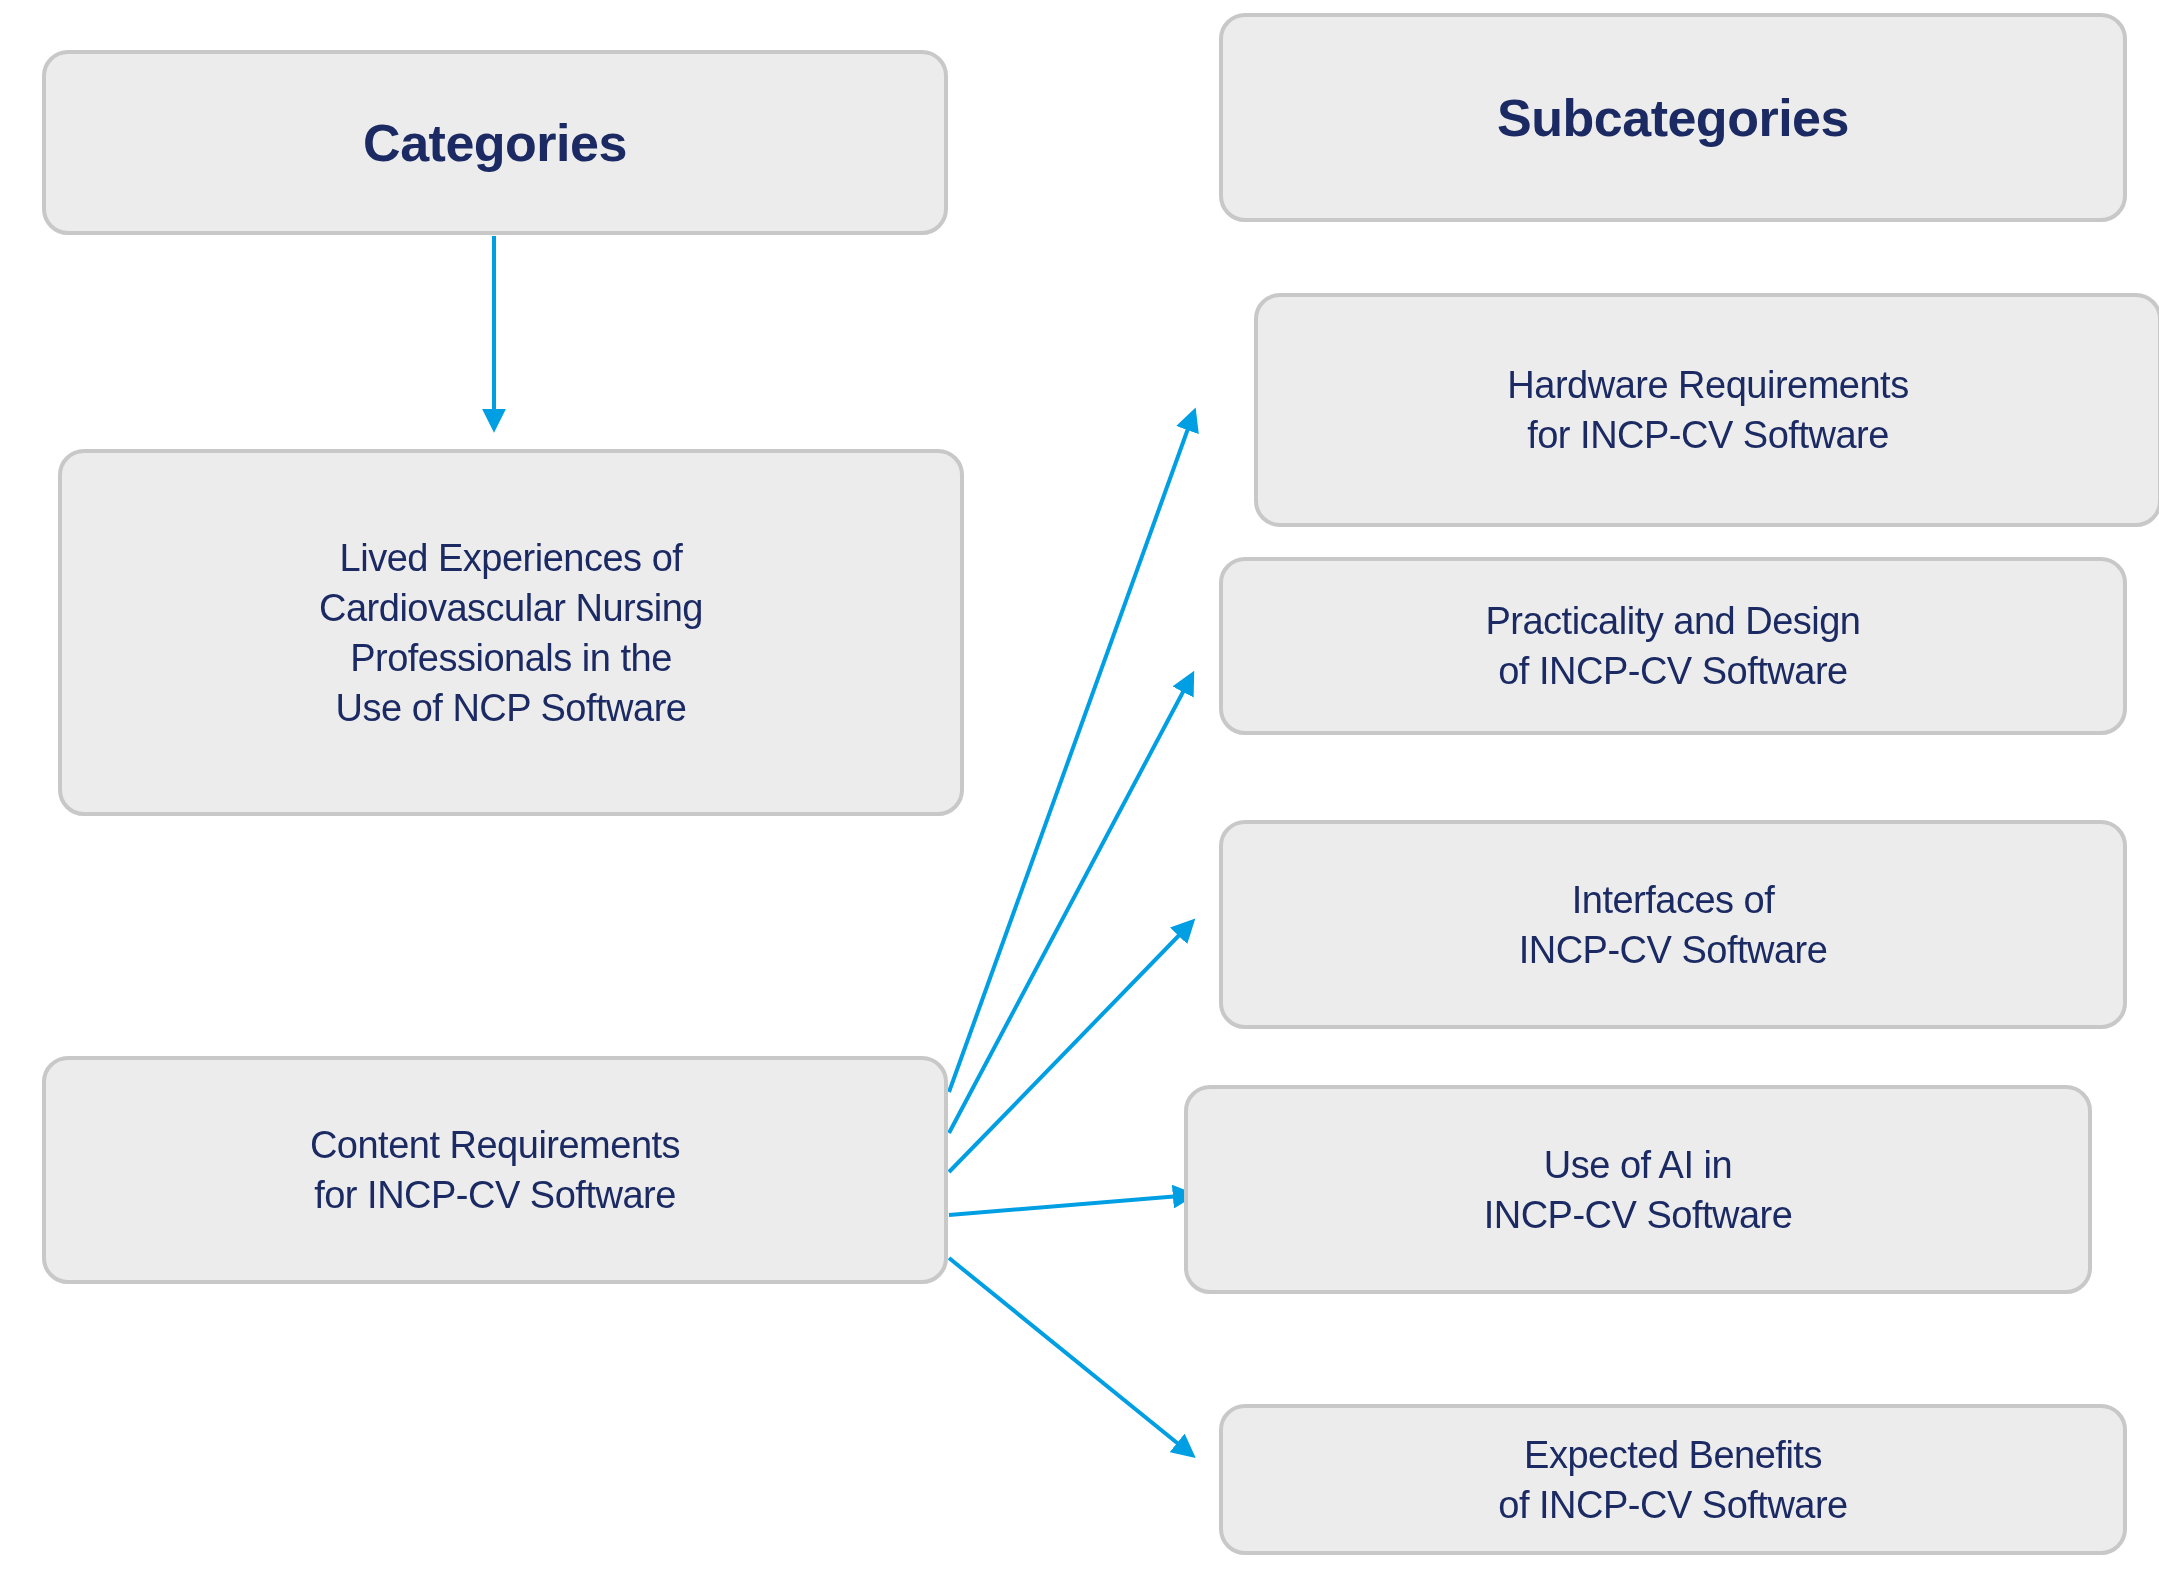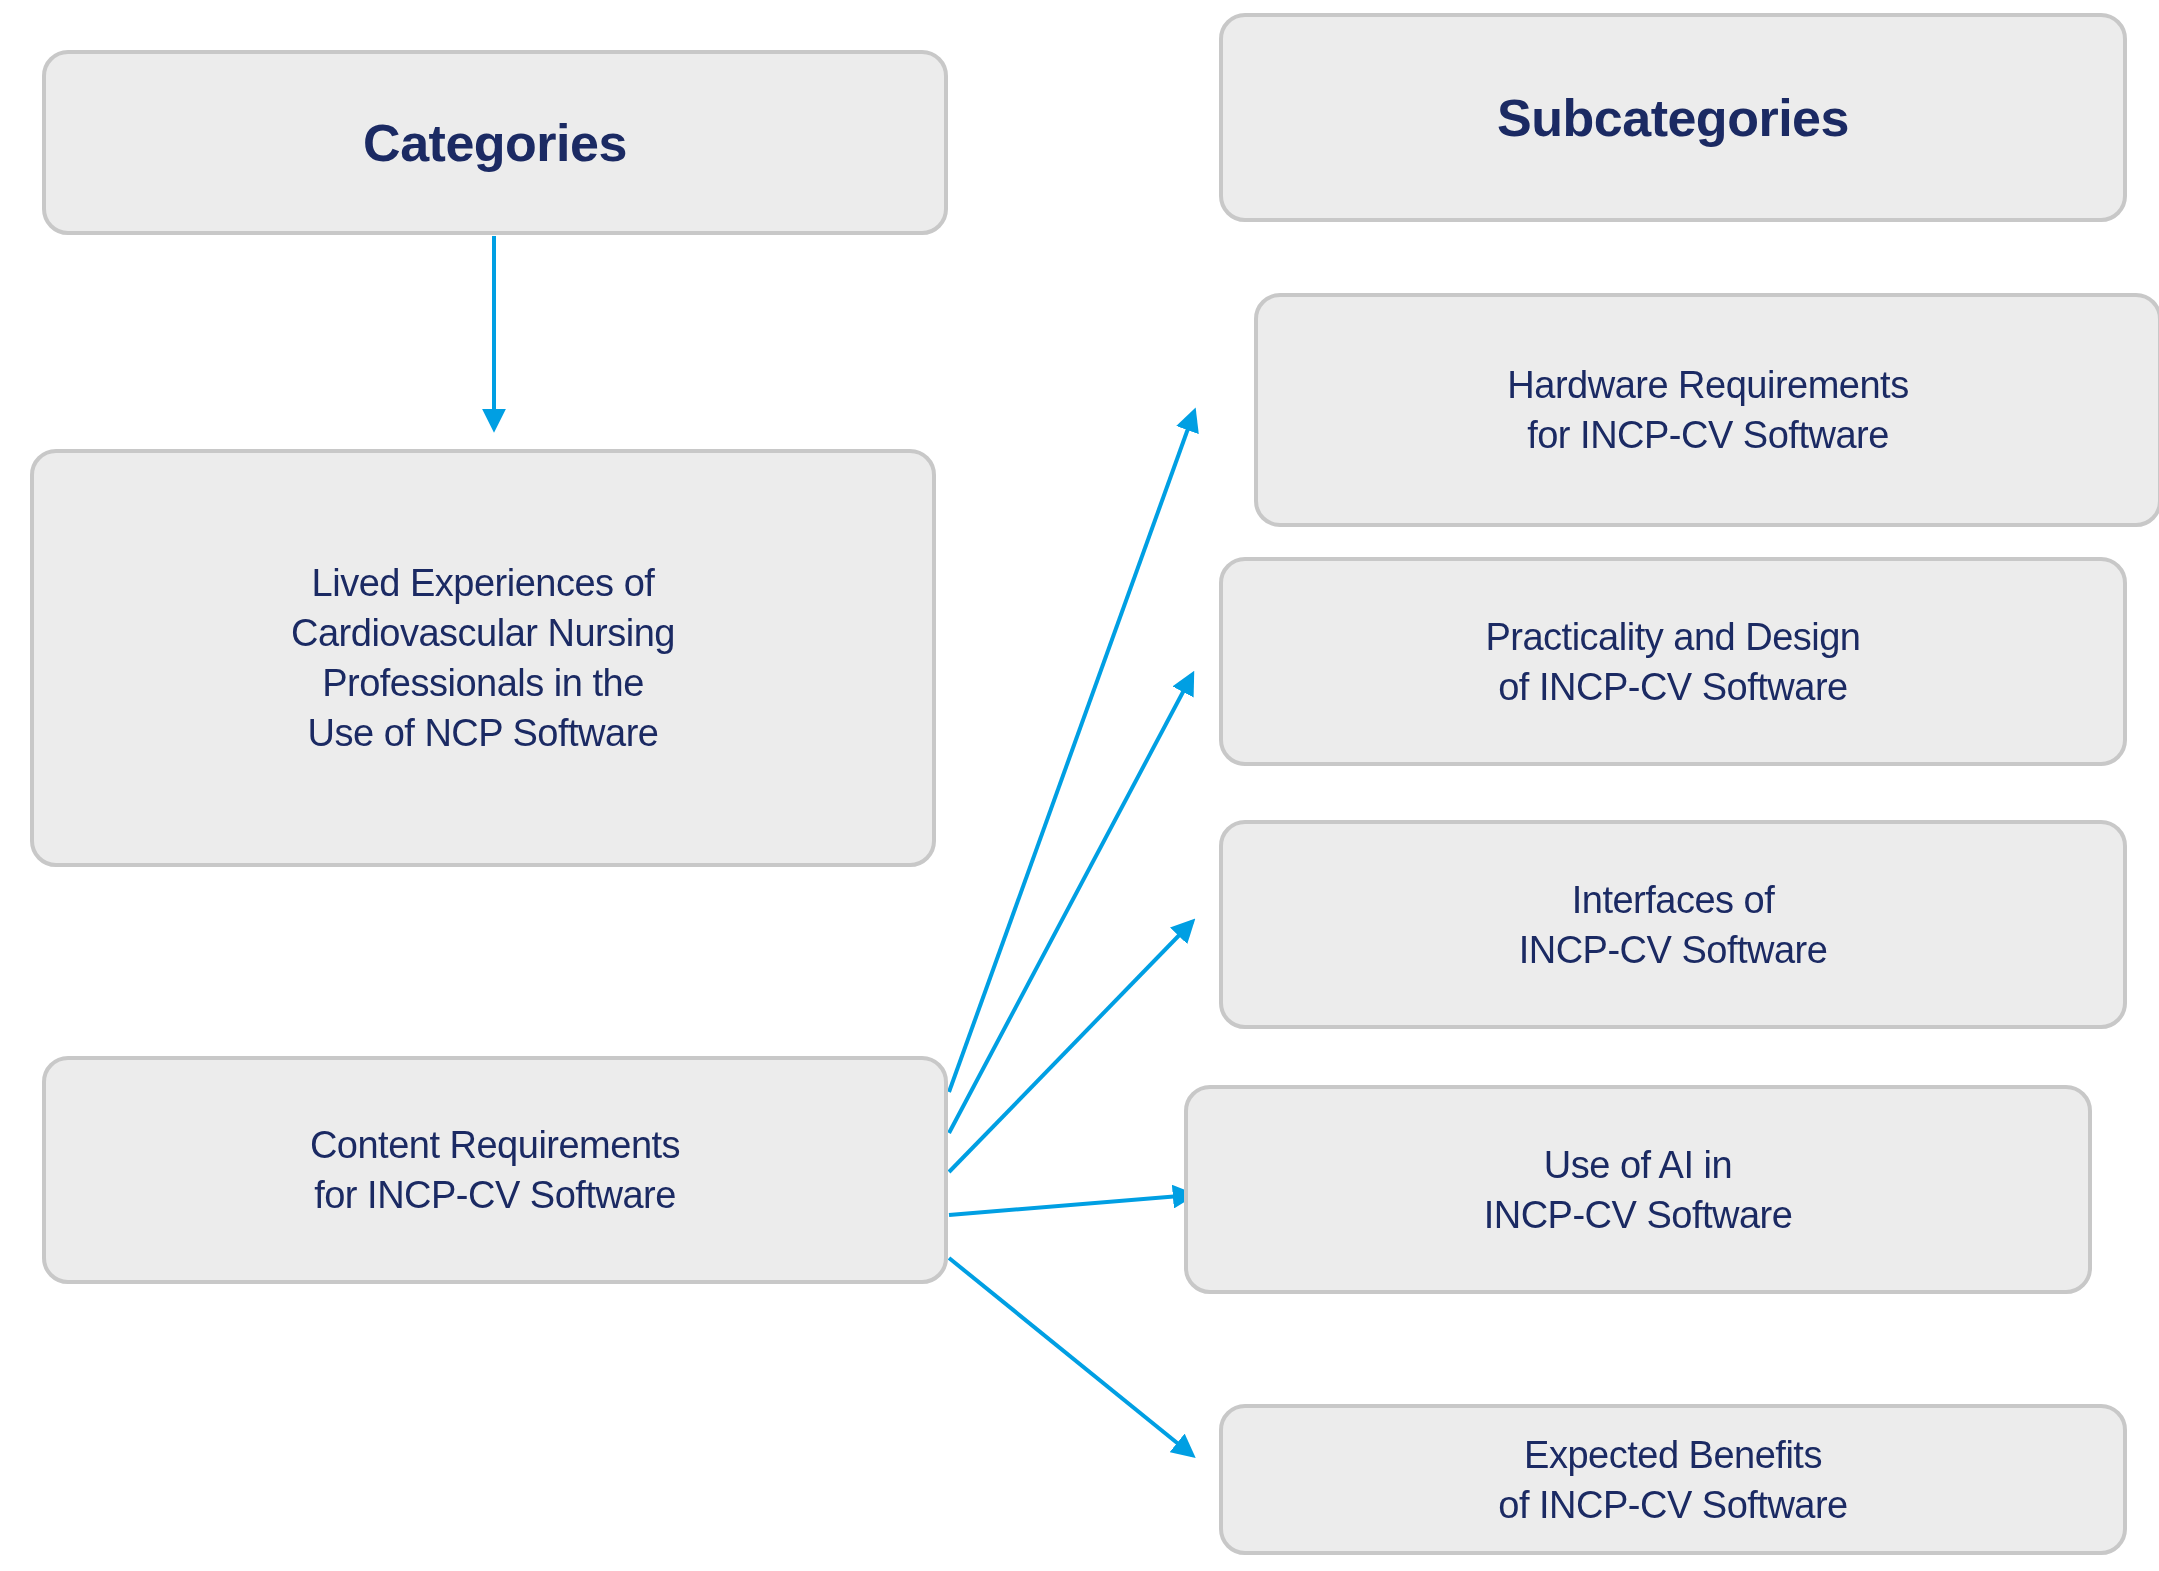--- a/index.html
+++ b/index.html
@@ -29,42 +29,42 @@
       <line x1="949" y1="1172" x2="1192" y2="922" stroke="#009fe3" stroke-width="4" marker-end="url(#arrowhead)"></line>
       <line x1="949" y1="1215" x2="1192" y2="1195" stroke="#009fe3" stroke-width="4" marker-end="url(#arrowhead)"></line>
       <line x1="949" y1="1258" x2="1192" y2="1455" stroke="#009fe3" stroke-width="4" marker-end="url(#arrowhead)"></line>
     </g>
 </svg>
 
 <div class="box header" style="left:42px; top:50px; width:906px; height:185px;">
   <span class="label">Categories</span>
 </div>
 
-<div class="box" style="left:30px; top:449px; width:906px; height:418px;">
+<div class="box" style="left:58px; top:449px; width:906px; height:367px;">
   <span class="label">Lived Experiences of
 Cardiovascular Nursing
 Professionals in the
 Use of NCP Software</span>
 </div>
 
 <div class="box" style="left:42px; top:1056px; width:906px; height:228px;align-items:center;">
   <span class="label">Content Requirements
 for INCP-CV Software</span>
 </div>
 
 <div class="box header" style="left:1219px; top:13px; width:908px; height:209px;">
   <span class="label">Subcategories</span>
 </div>
 
 <div class="box" style="left:1254px; top:293px; width:908px; height:234px;">
   <span class="label">Hardware Requirements
 for INCP-CV Software</span>
 </div>
 
-<div class="box" style="left:1219px; top:557px; width:908px; height:209px;">
+<div class="box" style="left:1219px; top:557px; width:908px; height:178px;">
   <span class="label">Practicality and Design
 of INCP-CV Software</span>
 </div>
 
 <div class="box" style="left:1219px; top:820px; width:908px; height:209px;">
   <span class="label">Interfaces of
 INCP-CV Software</span>
 </div>
 
 <div class="box" style="left:1184px; top:1085px; width:908px; height:209px;">

